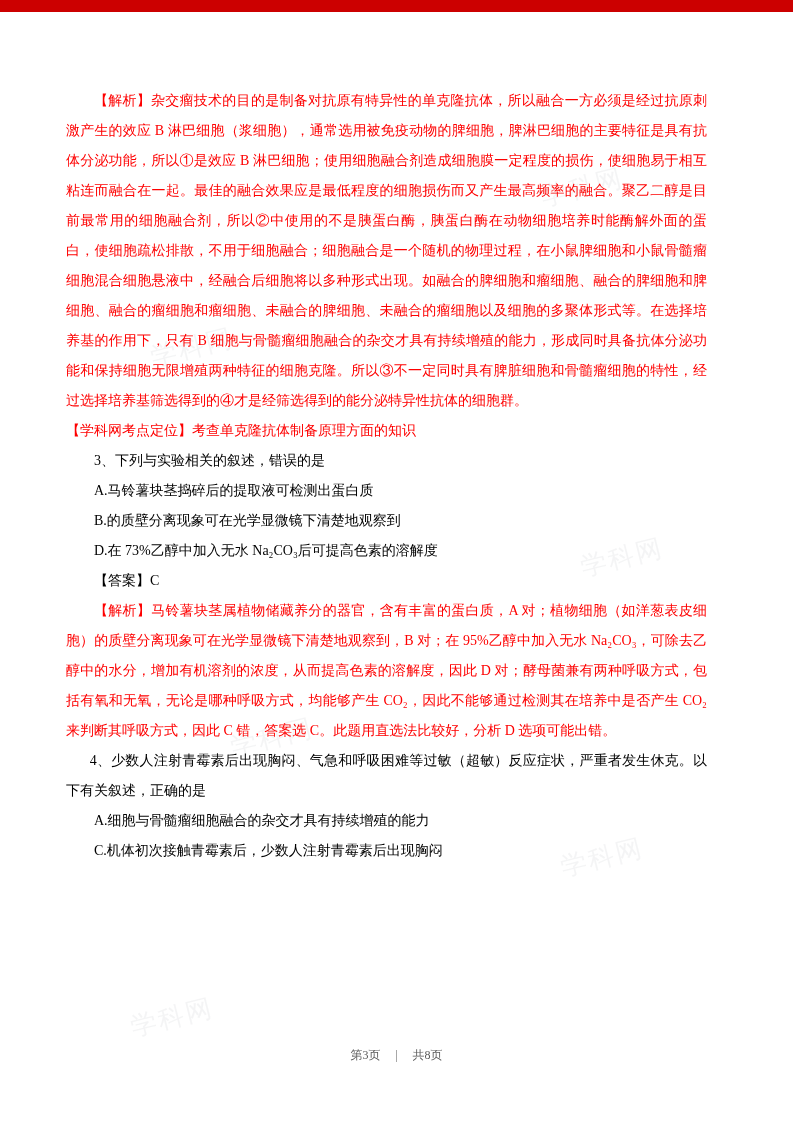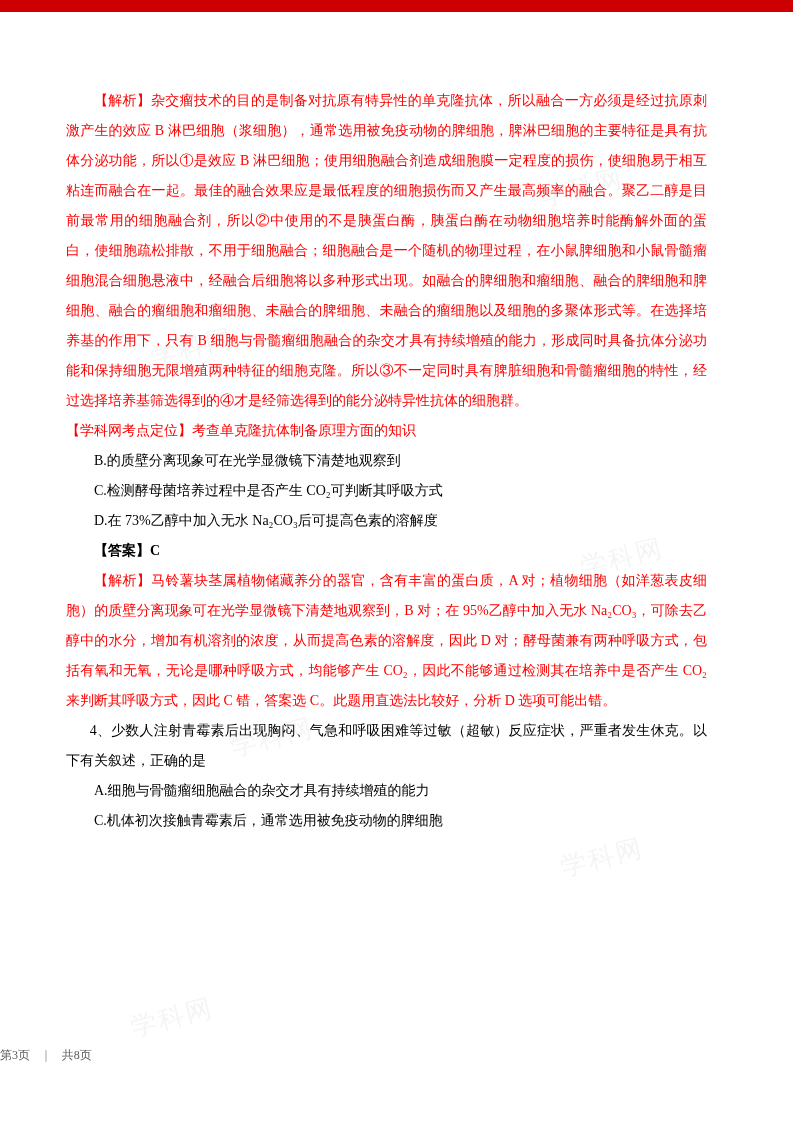--- a/index.html
+++ b/index.html
@@ -22,25 +22,25 @@
     font-size:14px;
     line-height:30px;
     text-align:justify;
     text-justify:inter-ideograph;
   }
   .content p{margin:0;}
   .red{color:#fe0000;}
   .indent{margin-left:22px;}
   .ti2{text-indent:2em;}
   .ti17{text-indent:1.7em;}
-  .answer{font-weight:bold;}
+  .answer{font-weight:normal;}
   .footer{
     position:absolute;
     bottom:58px;left:0;width:100%;
-    text-align:left;
+    text-align:center;
     font-size:12px;
     color:#595959;
     font-family:"Liberation Serif","DejaVu Serif",serif;
   }
   .footer .sep{margin:0 10px;color:#8c8c8c;}
   .wm{
     position:absolute;
     color:#9aa0a6;
     opacity:0.10;
     font-size:26px;
@@ -64,39 +64,40 @@
   <div class="wm" style="top:720px;left:230px;">学科网</div>
   <div class="wm" style="top:840px;left:560px;">学科网</div>
   <div class="wm" style="top:1000px;left:130px;">学科网</div>
 
   <div class="content">
 
     <p class="red indent ti2">【解析】杂交瘤技术的目的是制备对抗原有特异性的单克隆抗体，所以融合一方必须是经过抗原刺激产生的效应 B 淋巴细胞（浆细胞），通常选用被免疫动物的脾细胞，脾淋巴细胞的主要特征是具有抗体分泌功能，所以①是效应 B 淋巴细胞；使用细胞融合剂造成细胞膜一定程度的损伤，使细胞易于相互粘连而融合在一起。最佳的融合效果应是最低程度的细胞损伤而又产生最高频率的融合。聚乙二醇是目前最常用的细胞融合剂，所以②中使用的不是胰蛋白酶，胰蛋白酶在动物细胞培养时能酶解外面的蛋白，使细胞疏松排散，不用于细胞融合；细胞融合是一个随机的物理过程，在小鼠脾细胞和小鼠骨髓瘤细胞混合细胞悬液中，经融合后细胞将以多种形式出现。如融合的脾细胞和瘤细胞、融合的脾细胞和脾细胞、融合的瘤细胞和瘤细胞、未融合的脾细胞、未融合的瘤细胞以及细胞的多聚体形式等。在选择培养基的作用下，只有 B 细胞与骨髓瘤细胞融合的杂交才具有持续增殖的能力，形成同时具备抗体分泌功能和保持细胞无限增殖两种特征的细胞克隆。所以③不一定同时具有脾脏细胞和骨髓瘤细胞的特性，经过选择培养基筛选得到的④才是经筛选得到的能分泌特异性抗体的细胞群。</p>
 
     <p class="red">【学科网考点定位】考查单克隆抗体制备原理方面的知识</p>
 
+    <p class="indent ti2">3、下列与实验相关的叙述，错误的是</p>
 
+    <p class="indent ti2">A.马铃薯块茎捣碎后的提取液可检测出蛋白质</p>
 
     <p class="indent ti2">B.的质壁分离现象可在光学显微镜下清楚地观察到</p>
 
-    <p class="indent ti2">C.检测酵母菌培养过程中是否产生 CO₂可判断其呼吸方式</p>
 
     <p class="indent ti2">D.在 73%乙醇中加入无水 Na₂CO₃后可提高色素的溶解度</p>
 
     <p class="indent ti2 answer">【答案】C</p>
 
     <p class="red indent ti2">【解析】马铃薯块茎属植物储藏养分的器官，含有丰富的蛋白质，A 对；植物细胞（如洋葱表皮细胞）的质壁分离现象可在光学显微镜下清楚地观察到，B 对；在 95%乙醇中加入无水 Na₂CO₃，可除去乙醇中的水分，增加有机溶剂的浓度，从而提高色素的溶解度，因此 D 对；酵母菌兼有两种呼吸方式，包括有氧和无氧，无论是哪种呼吸方式，均能够产生 CO₂，因此不能够通过检测其在培养中是否产生 CO₂来判断其呼吸方式，因此 C 错，答案选 C。此题用直选法比较好，分析 D 选项可能出错。</p>
 
 
     <p class="ti17">4、少数人注射青霉素后出现胸闷、气急和呼吸困难等过敏（超敏）反应症状，严重者发生休克。以下有关叙述，正确的是</p>
 
     <p class="indent ti2">A.细胞与骨髓瘤细胞融合的杂交才具有持续增殖的能力</p>
 
 
-    <p class="indent ti2">C.机体初次接触青霉素后，通常选用被免疫动物的脾细胞</p>
+    <p class="indent ti2">C.机体初次接触青霉素后，少数人注射青霉素后出现胸闷</p>
 
   </div>
 
   <div class="footer">
     <span>第3页</span><span class="sep">｜</span><span>共8页</span>
   </div>
 
 </div>
 
 </body></html>

